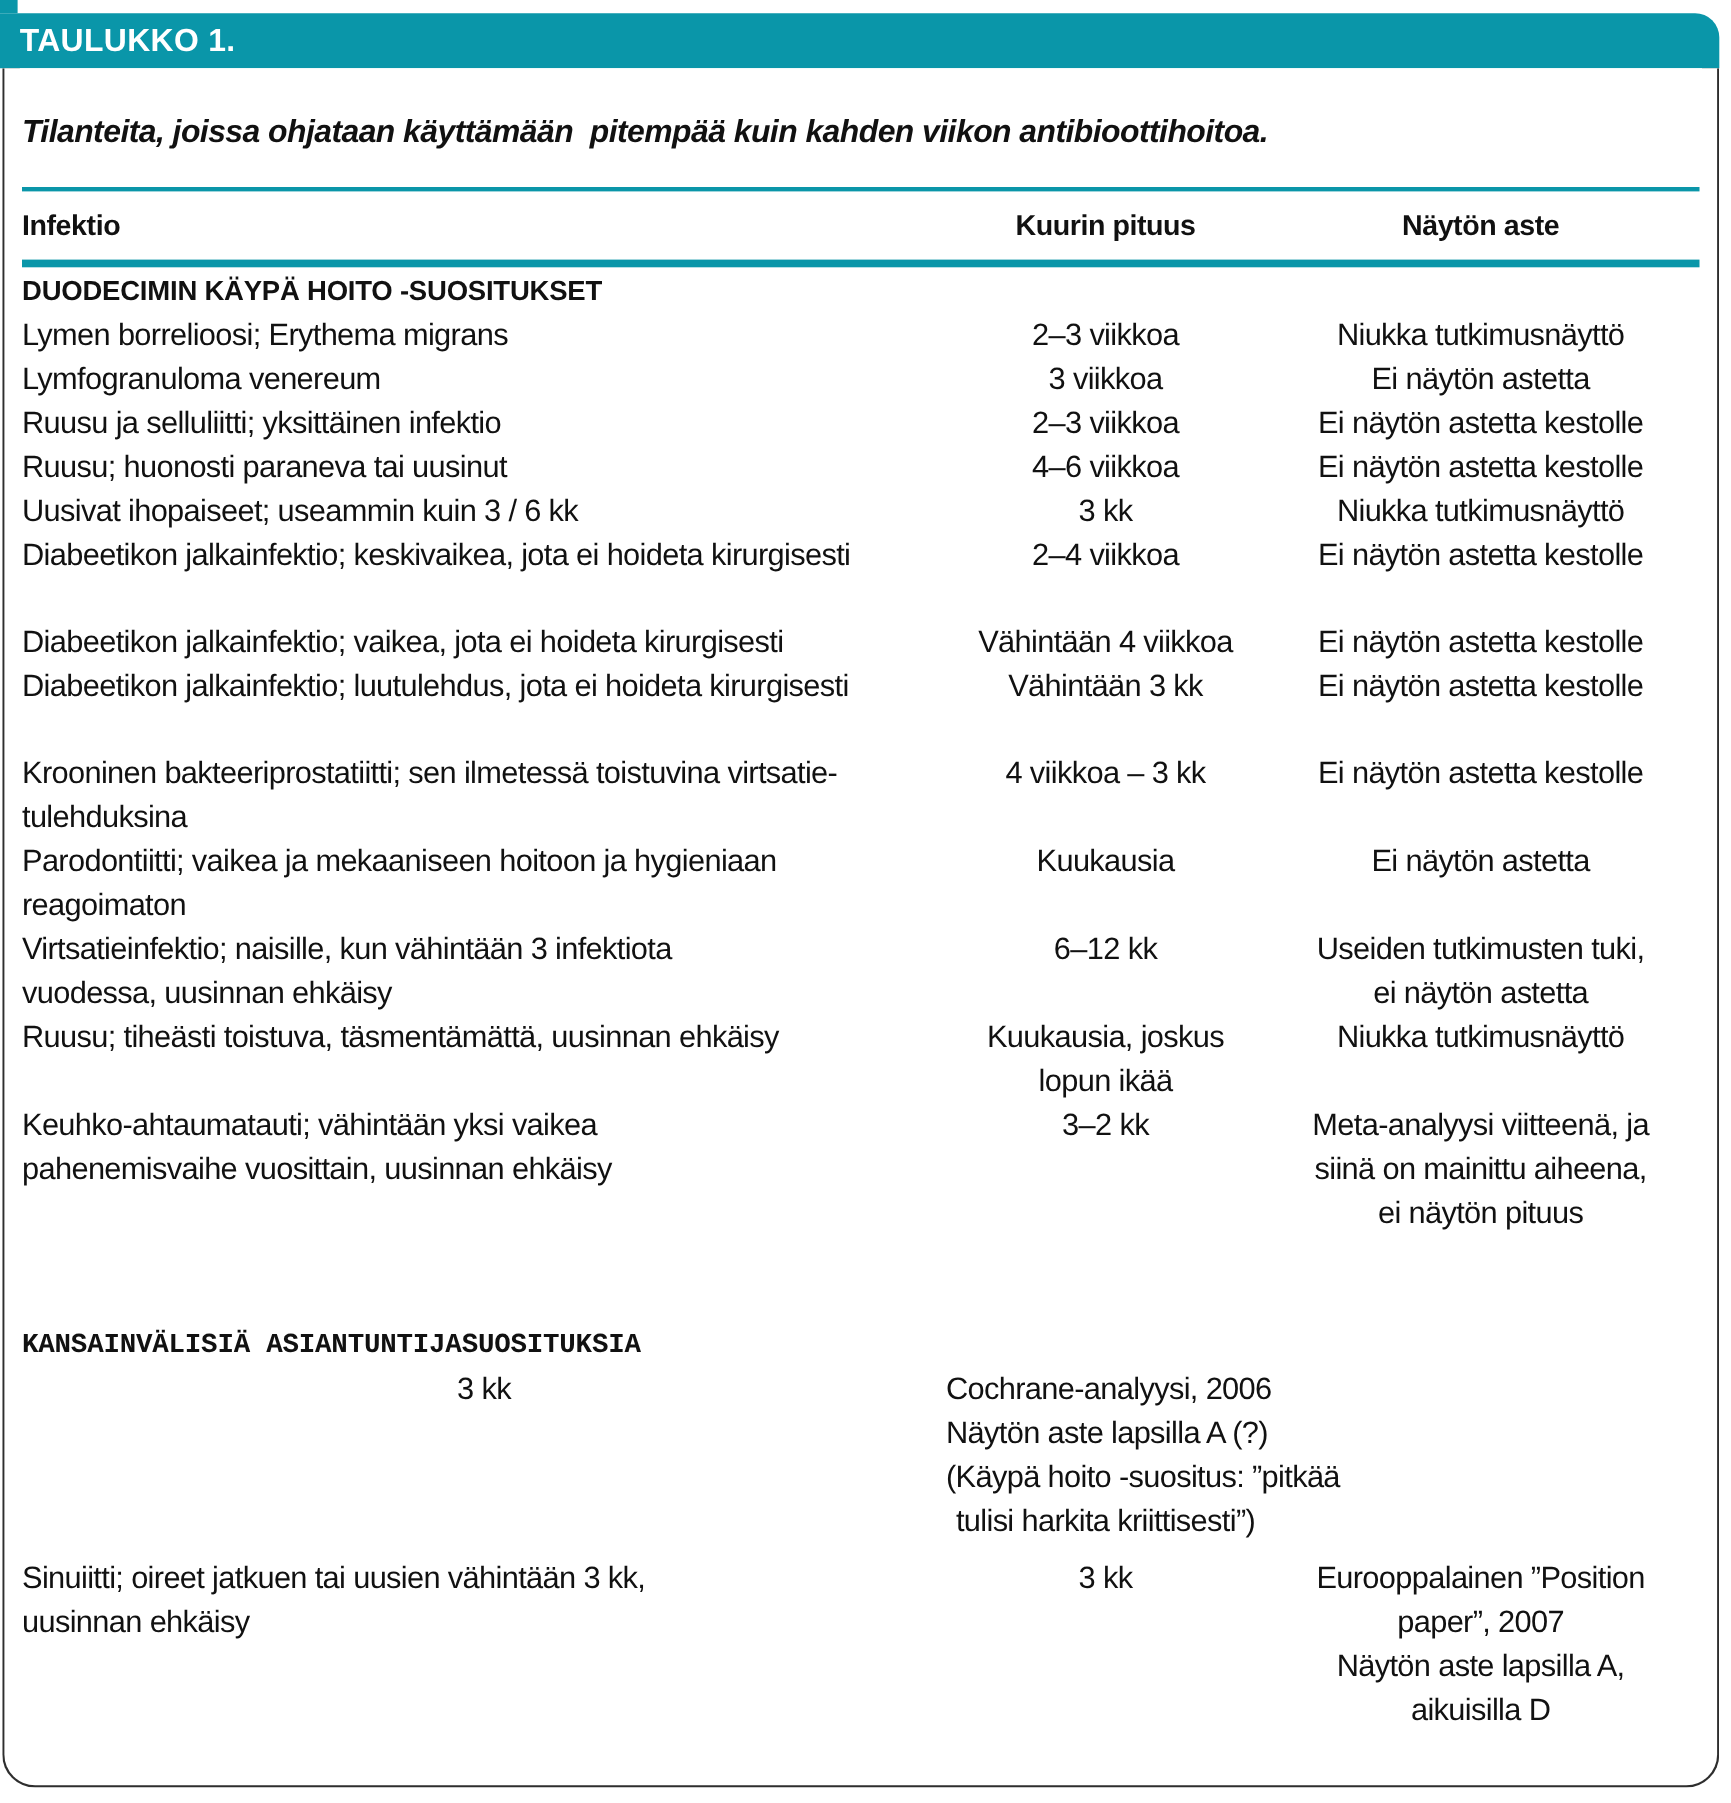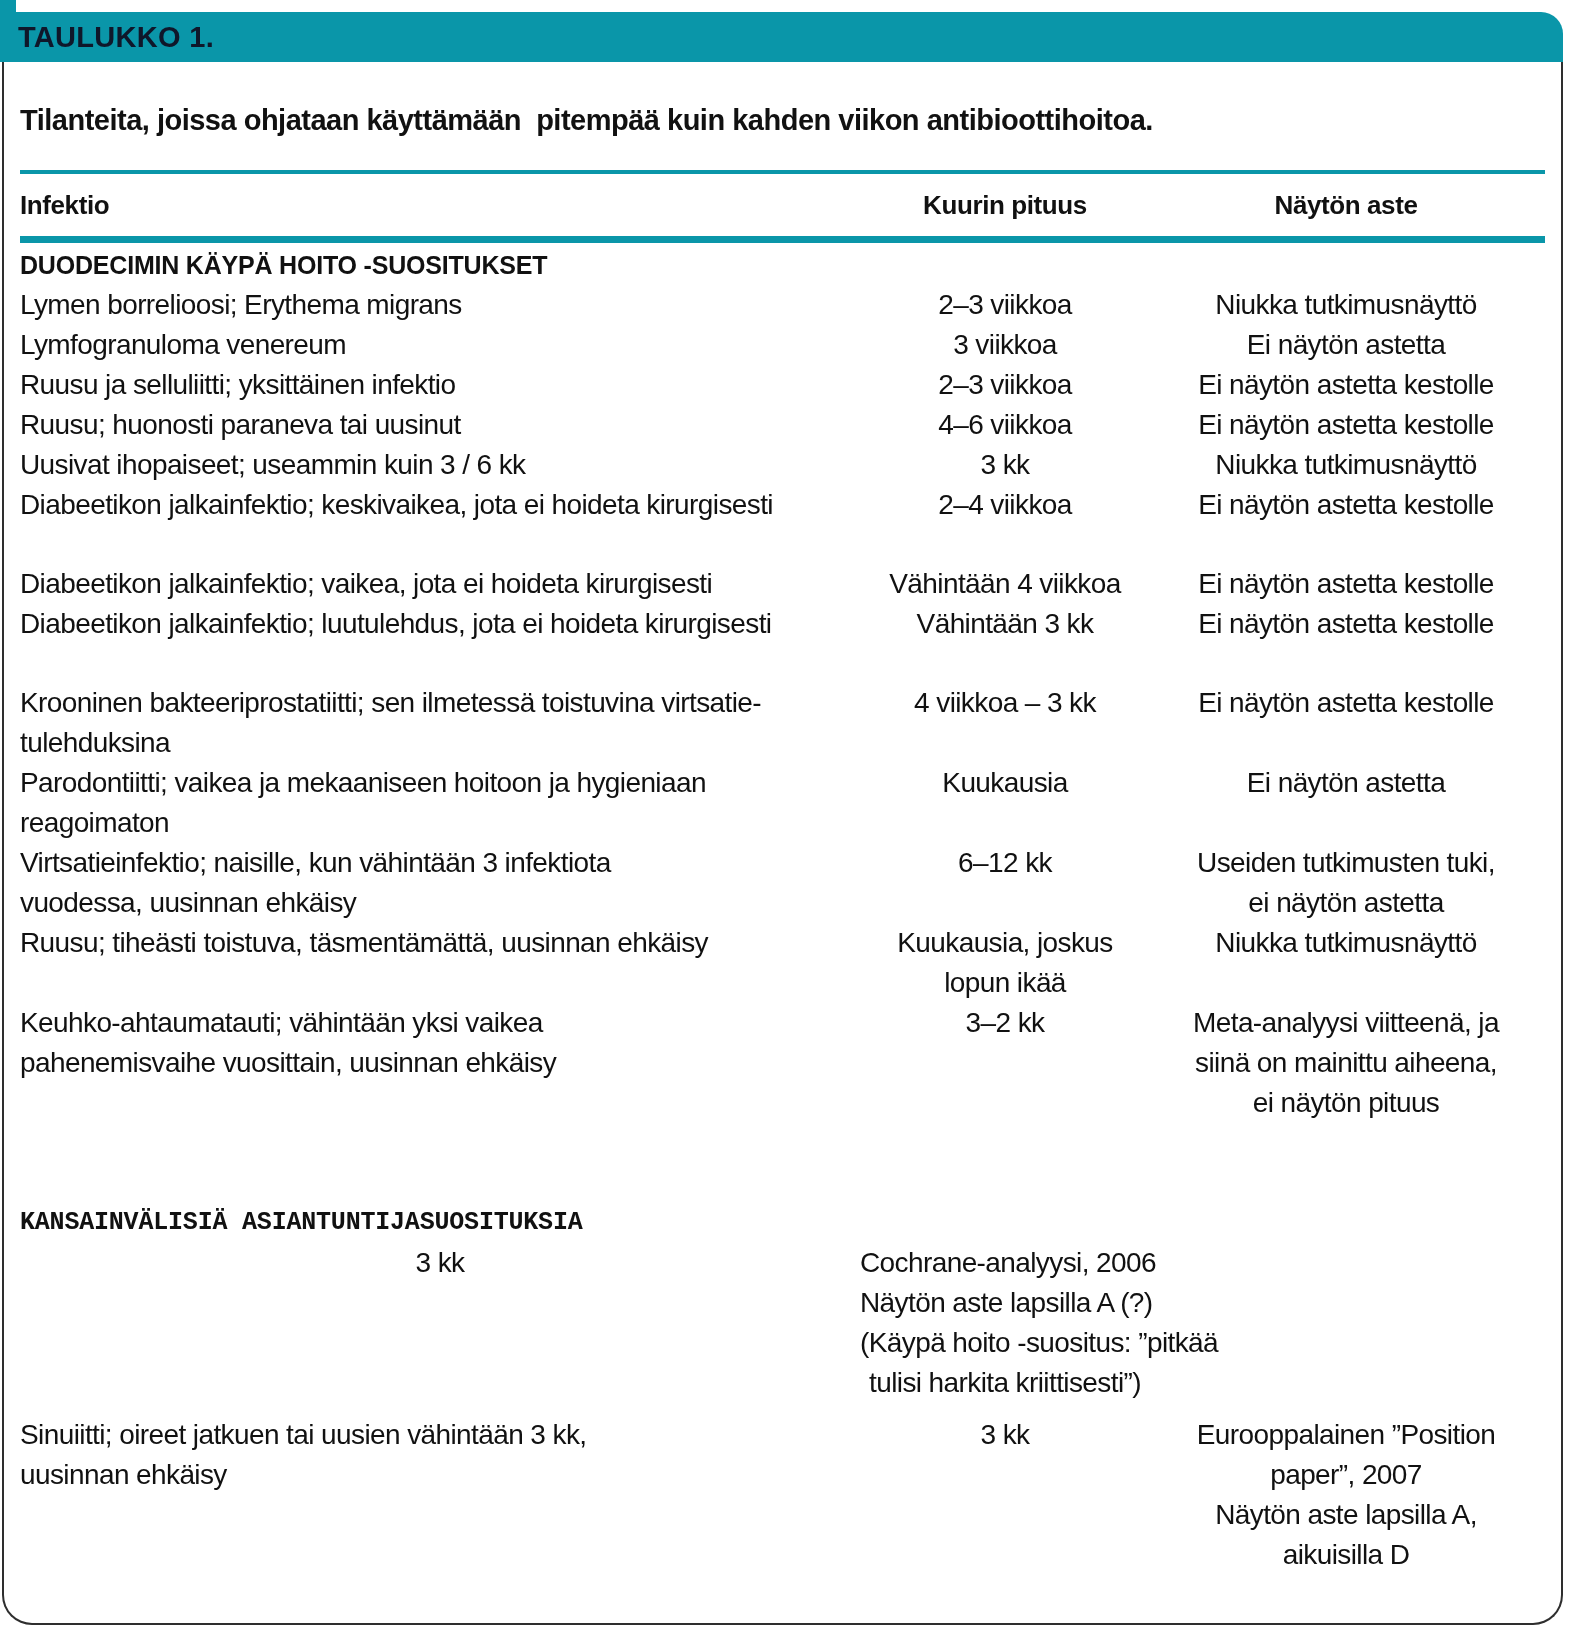--- a/index.html
+++ b/index.html
@@ -17,40 +17,41 @@
     background:#0a96a9;
   }
   .bar {
     position:absolute; top:12px; left:0;
     width:1563px; height:50px;
     background:#0a96a9;
     border-radius:0 22px 0 0;
     display:flex; align-items:center;
     padding-left:18px;
     box-sizing:border-box;
-    color:#0f172a;
+    color:#ffffff;
     font-size:29px; font-weight:700;
     letter-spacing:0.3px;
   }
   .frame {
     position:absolute; top:62px; left:2px;
     width:1561px; height:1563px;
     box-sizing:border-box;
     border-left:2px solid #2e2e2e;
     border-right:2px solid #2e2e2e;
     border-bottom:2px solid #2e2e2e;
     border-radius:0 0 30px 30px;
     padding:40px 16px 0 16px;
     background:#ffffff;
   }
   .title {
     font-size:29px; font-weight:700;
     line-height:36px;
     letter-spacing:-0.5px;
     white-space:pre;
+    font-style:italic;
   }
   .rule { background:#0a96a9; width:100%; }
   .rule-top { height:4px; margin-top:32px; }
   .rule-mid { height:7px; }
   .cols-header {
     display:grid;
     grid-template-columns:840px 290px 392px;
     font-size:26px; font-weight:700;
     letter-spacing:-0.4px;
     padding:16px 0 15px 0;

